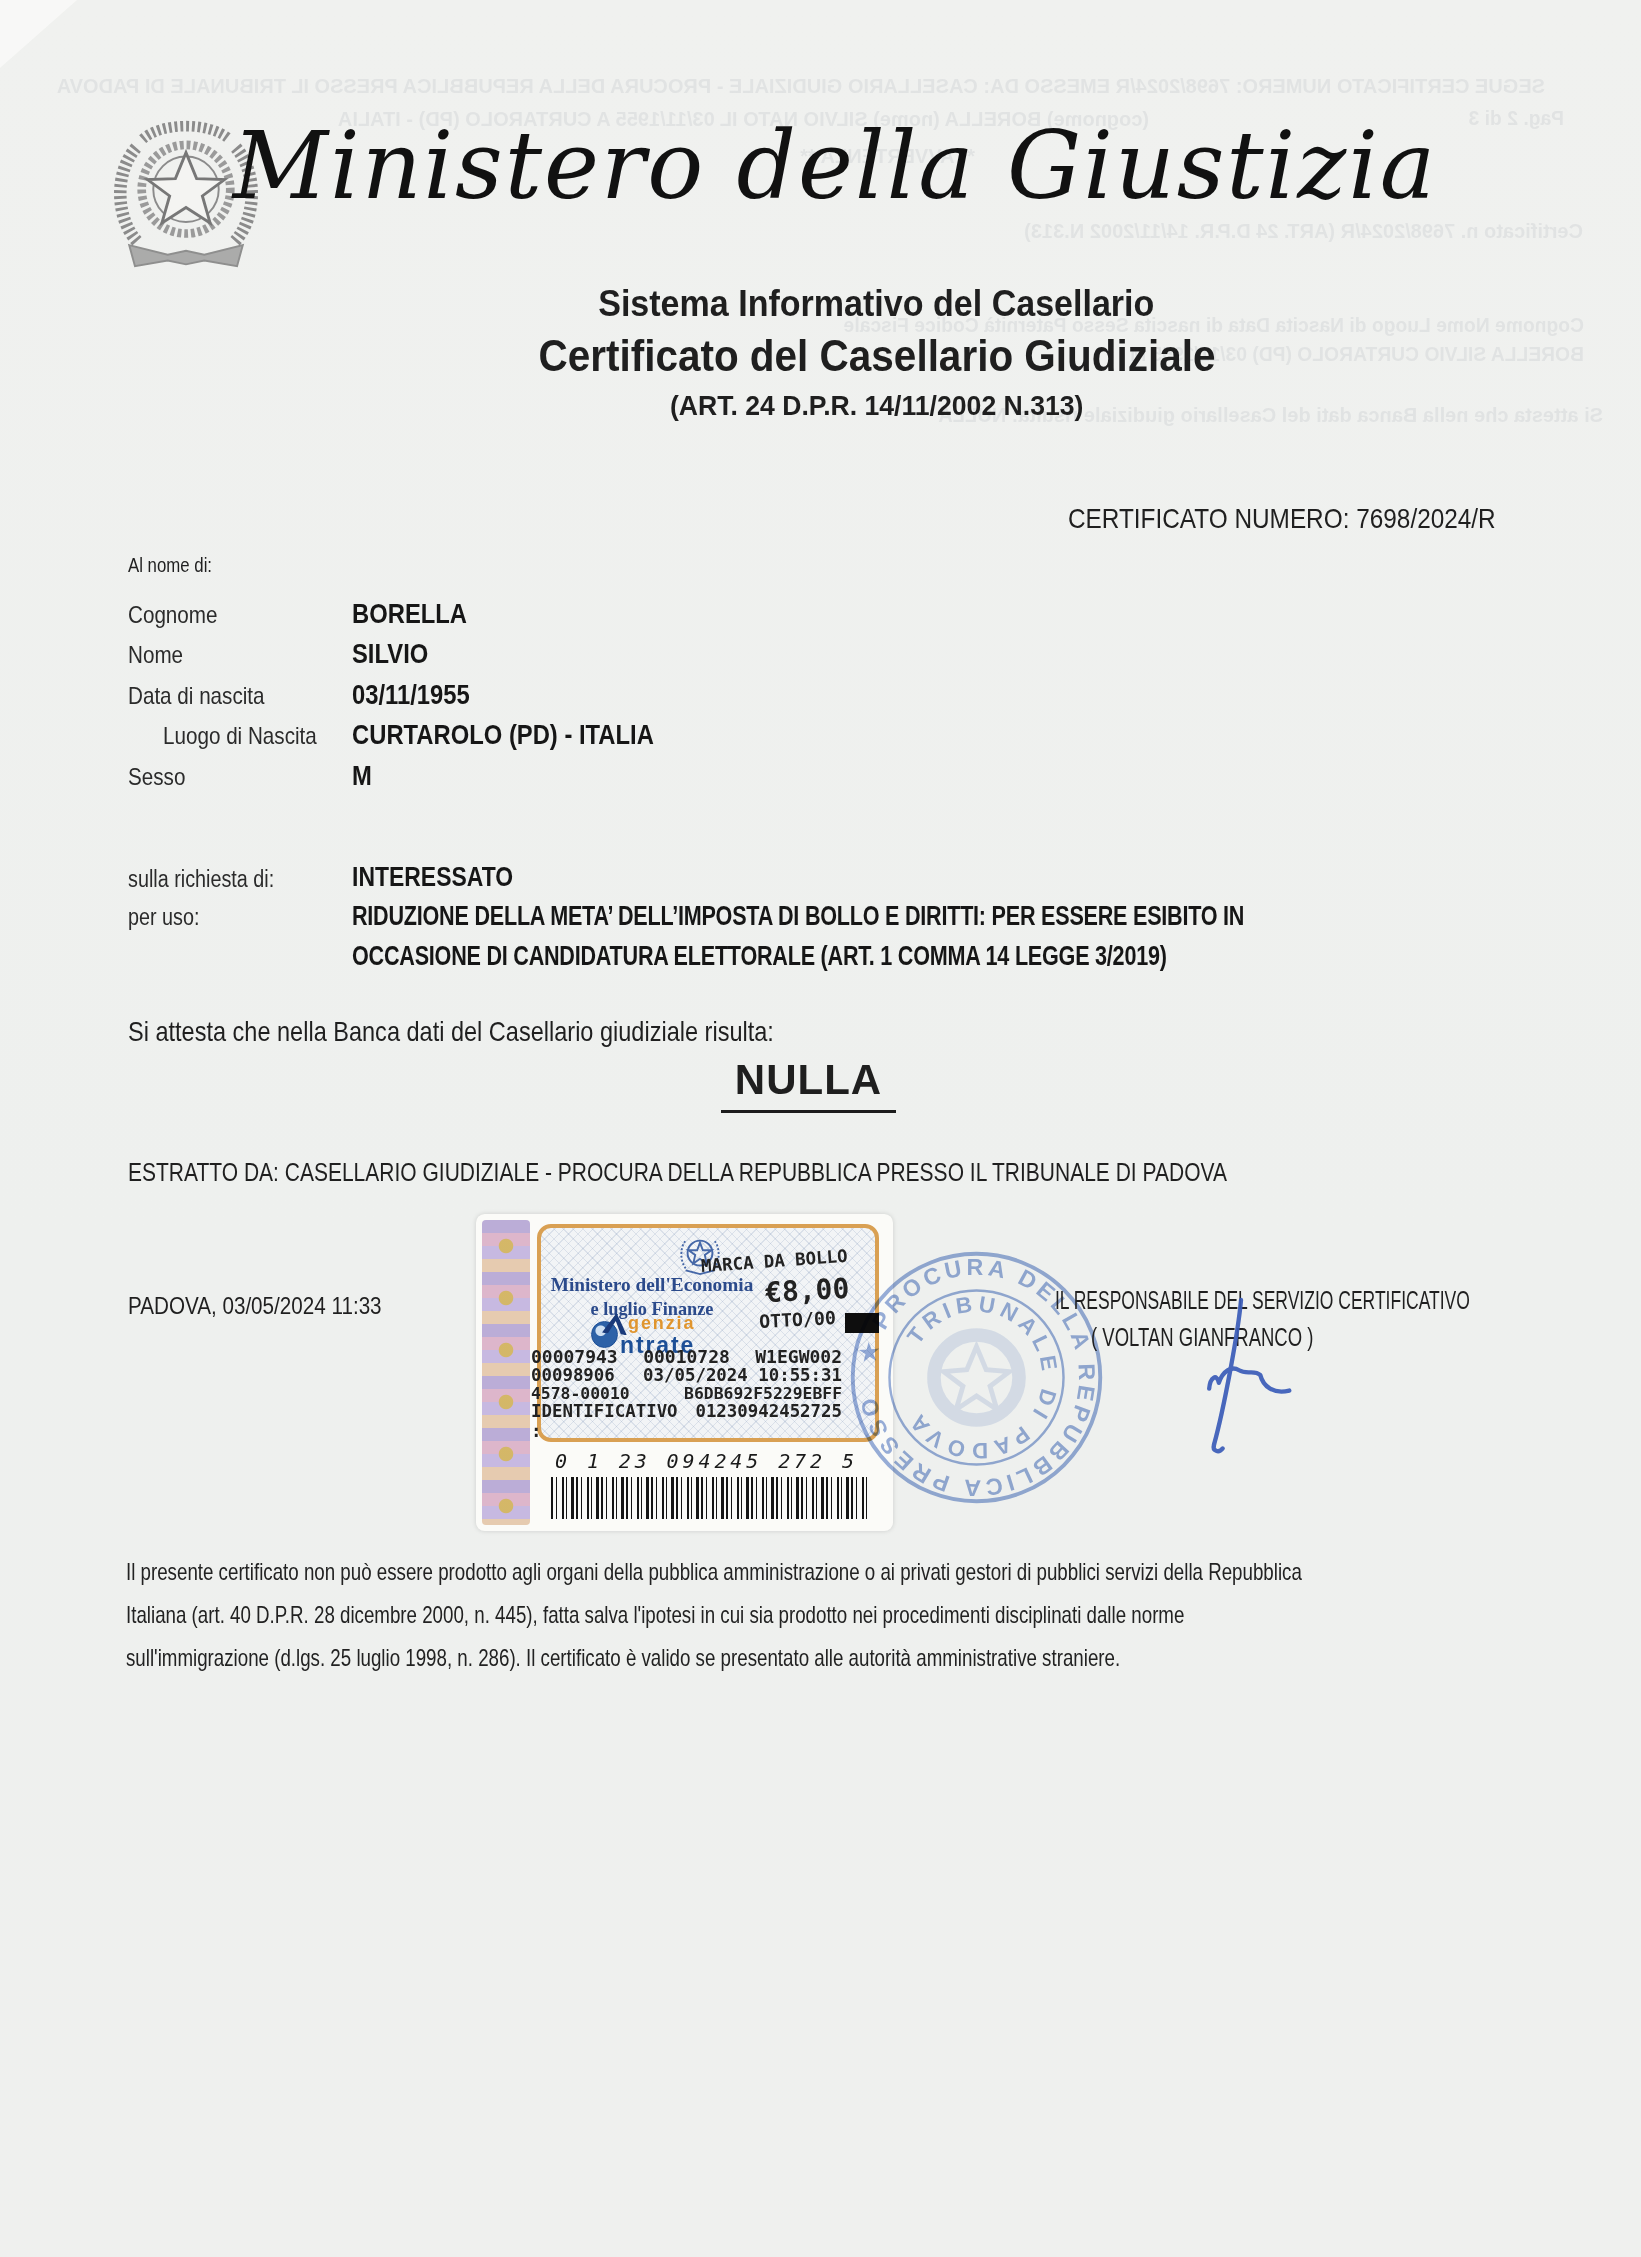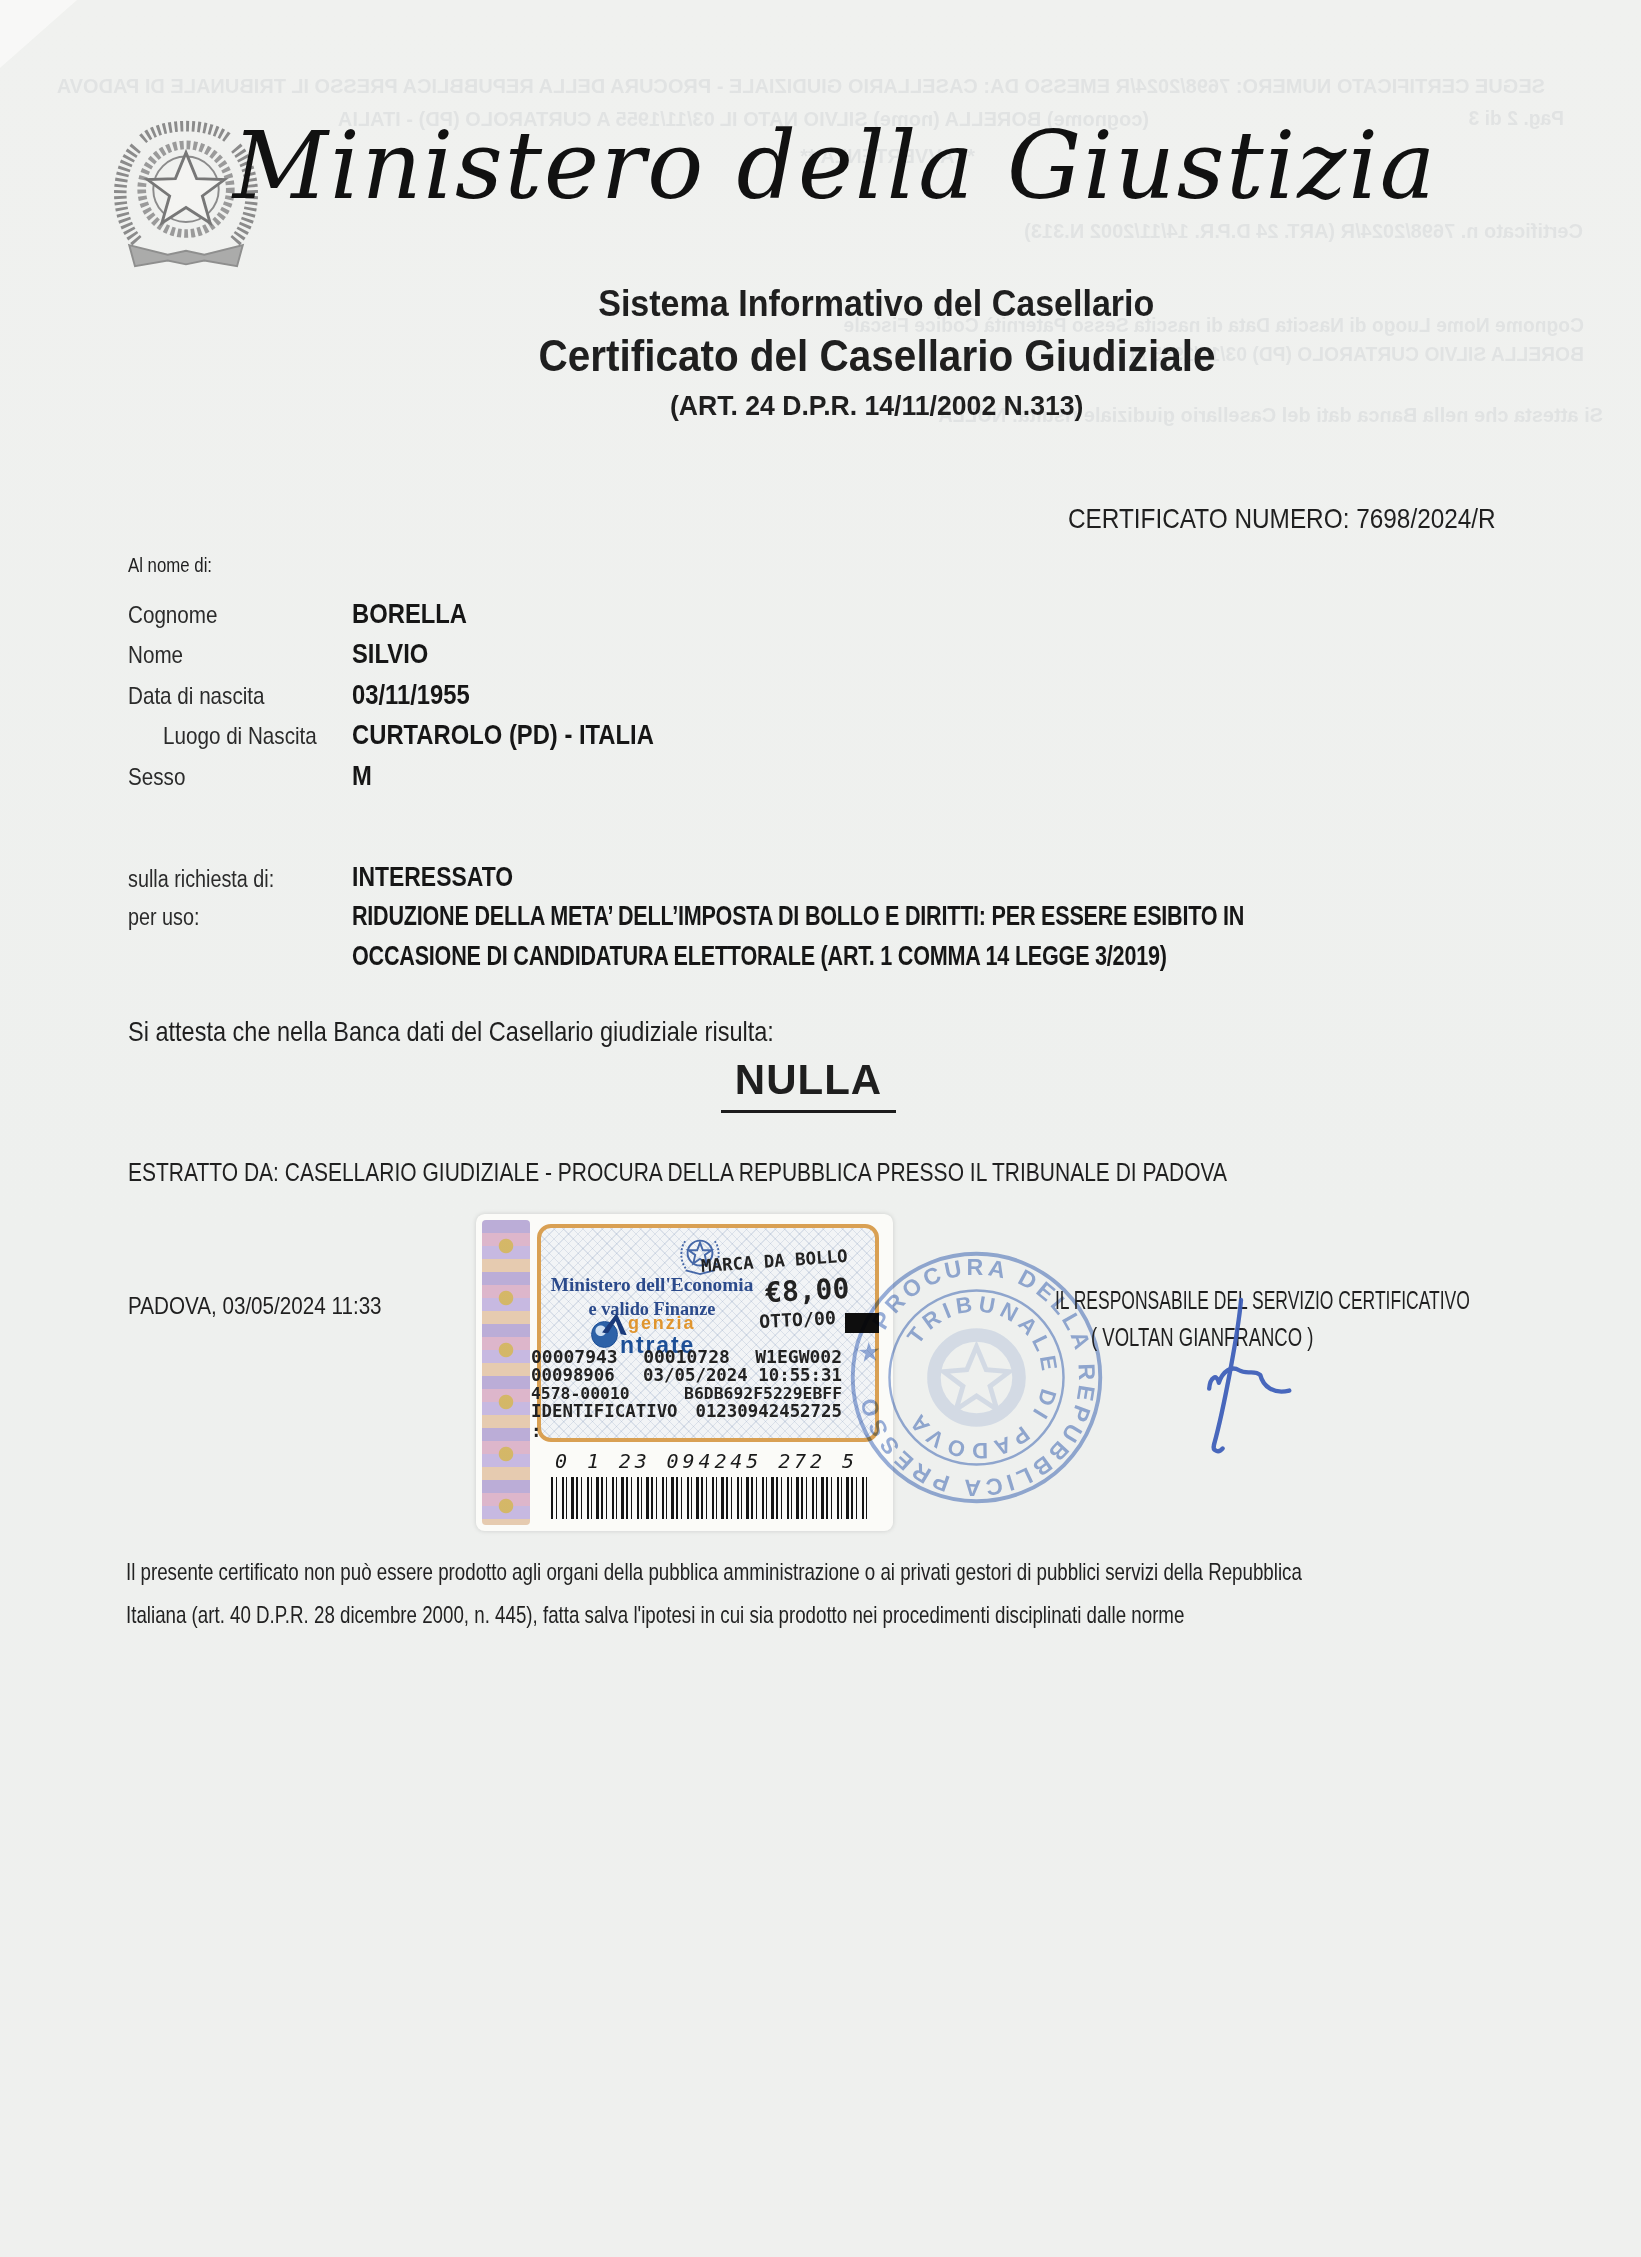--- a/index.html
+++ b/index.html
@@ -163,21 +163,21 @@
         <g fill="none" stroke="#4668a8" stroke-width="2">
           <path d="M8,38 C2,30 2,16 8,9" stroke-dasharray="2 2"></path>
           <path d="M38,38 C44,30 44,16 38,9" stroke-dasharray="2 2"></path>
           <circle cx="23" cy="22" r="13"></circle>
         </g>
         <polygon points="23,11 26,19 35,19 28,24 30,33 23,28 16,33 18,24 11,19 20,19" fill="none" stroke="#4668a8" stroke-width="2"></polygon>
         <path d="M8,40 L23,44 L38,40" fill="none" stroke="#4668a8" stroke-width="2"></path>
       </svg>
 
       <div class="abs mef" style="left:0px;top:46px;width:222px;font-size:19.3px;">Ministero dell'Economia</div>
-      <div class="abs mef" style="left:0px;top:71px;width:222px;font-size:18.3px;">e valido Finanze</div>
+      <div class="abs mef" style="left:0px;top:71px;width:222px;font-size:18.3px;">e luglio Finanze</div>
 
       <div class="abs dot nw" style="left:160px;top:23px;font-size:17.4px;transform:rotate(-4deg);">MARCA DA BOLLO</div>
       <div class="abs dot nw" style="left:224px;top:46px;font-size:28px;transform:rotate(-3deg);">€8,00</div>
       <div class="abs dot nw" style="left:218px;top:81px;font-size:18.3px;transform:rotate(-3deg);">OTTO/00</div>
 
       <div class="globe" style="left:50px;top:93px;"></div>
       <div class="logoA" style="left:62px;top:85px;"></div>
       <div class="abs nw" style="left:87px;top:85px;font-size:18px;font-weight:bold;color:#e0952e;letter-spacing:1.9px;">genzia</div>
       <div class="abs nw" style="left:79px;top:104px;font-size:23px;font-weight:bold;color:#1d4f96;letter-spacing:1.9px;">ntrate</div>
     </div>
@@ -238,16 +238,17 @@
     <g fill="none" stroke="#3a5cb8" stroke-width="4.5" stroke-linecap="round" stroke-linejoin="round" opacity=".92">
       <path d="M60,4 C57,38 42,118 32,154"></path>
       <path d="M32,154 c-2,7 5,9 9,4"></path>
       <path d="M27,96 c1,-12 8,-16 10,-6 c4,-12 13,-18 21,-13 c8,5 16,-1 22,5 c3,12 14,20 30,16"></path>
     </g>
   </svg>
 
   <div class="abs" style="left:126px;top:1550px;font-size:24px;line-height:43px;color:#222;">
     <div><span class="cond nw" style="transform:scaleX(.78);">Il presente certificato non può essere prodotto agli organi della pubblica amministrazione o ai privati gestori di pubblici servizi della Repubblica</span></div>
     <div><span class="cond nw" style="transform:scaleX(.78);">Italiana (art. 40 D.P.R. 28 dicembre 2000, n. 445), fatta salva l'ipotesi in cui sia prodotto nei procedimenti disciplinati dalle norme</span></div>
+    <div><span class="cond nw" style="transform:scaleX(.78);">sull'immigrazione (d.lgs. 25 luglio 1998, n. 286).  Il certificato è valido se presentato alle autorità amministrative straniere.</span></div>
   </div>
 
 </div>
 
 
 </body></html>

